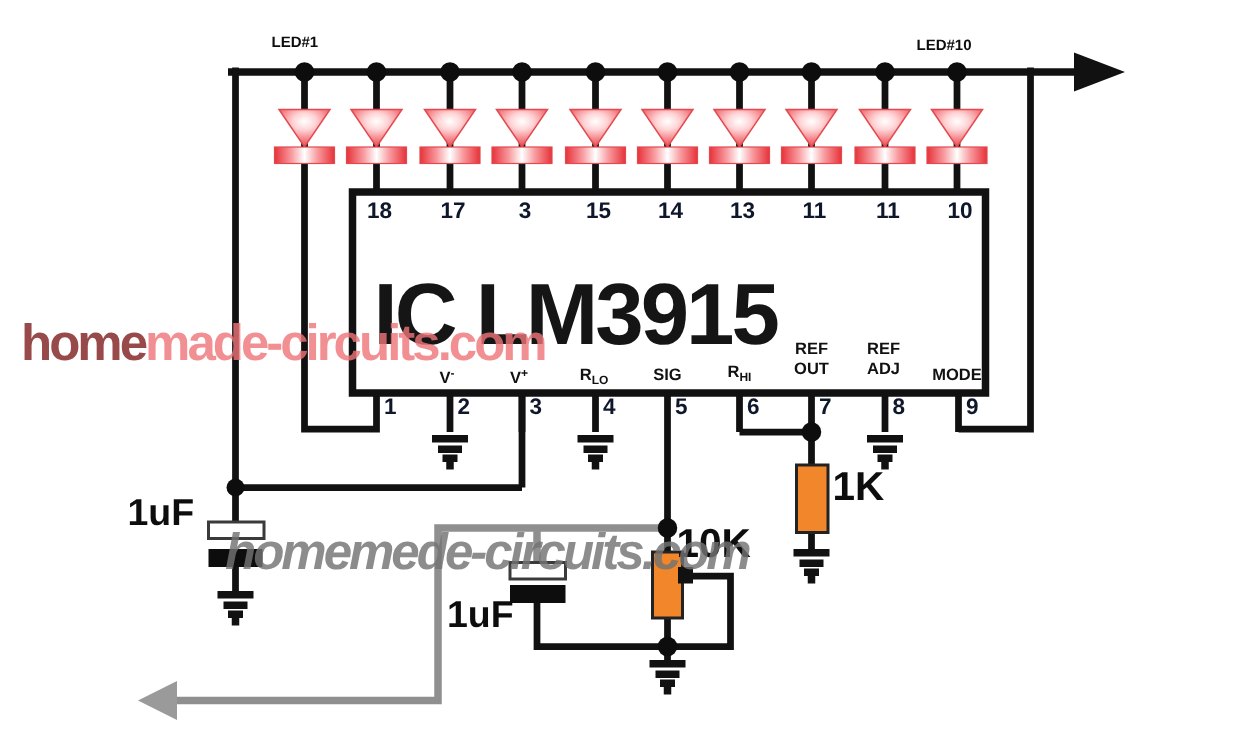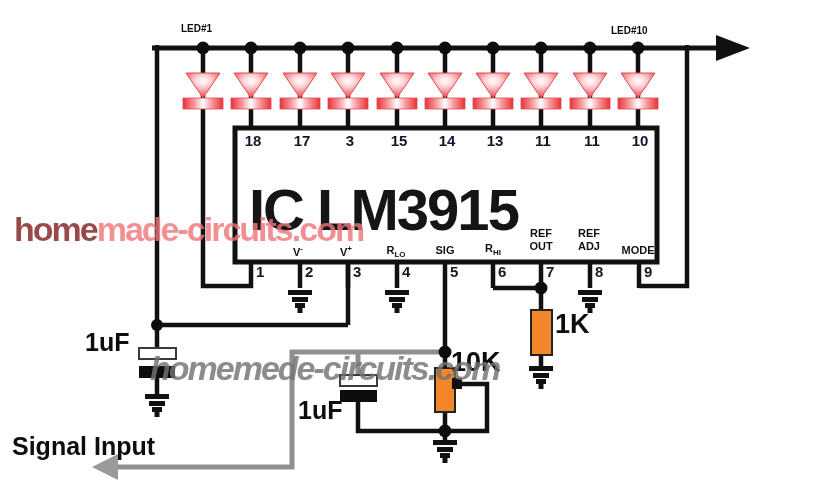--- a/index.html
+++ b/index.html
@@ -168,18 +168,17 @@
   <span class="lbl fn" style="left:429px;top:245px;width:32px;">SIG</span>
   <span class="lbl fn" style="left:477px;top:243px;width:32px;"><span>R</span><span class="sub">HI</span></span>
   <span class="lbl fn2" style="left:522px;top:227px;width:38px;"><span>REF</span><br><span>OUT</span></span>
   <span class="lbl fn2" style="left:570px;top:227px;width:38px;"><span>REF</span><br><span>ADJ</span></span>
   <span class="lbl fn" style="left:616px;top:245px;width:44px;">MODE</span>
 
   <span class="lbl comp-lbl" style="left:85px;top:330px;">1uF</span>
   <span class="lbl comp-lbl" style="left:298px;top:398px;">1uF</span>
   <span class="lbl rk-lbl" style="left:451px;top:336px;margin-top:13px;">10K</span>
   <span class="lbl rk-lbl" style="left:555px;top:311px;">1K</span>
-  <span class="lbl sig-lbl" style="left:12px;top:434px;">Signal Input</span>
 
   <span class="wm wm-red" style="left:14px;top:212px;"><span class="p1">home</span><span class="p2">made-circuits.com</span></span>
   <span class="wm wm-blue" style="left:150px;top:351px;">homemede-circuits.com</span>
 
 </div>
 
 </body></html>

